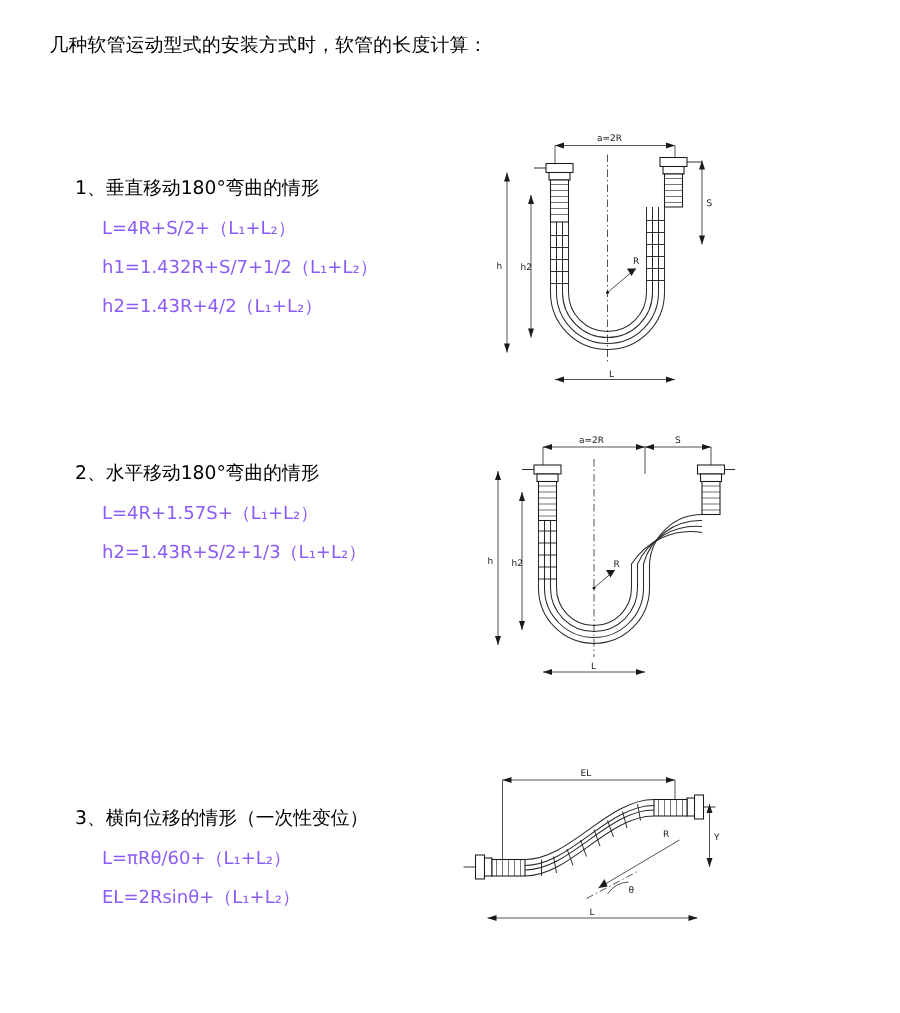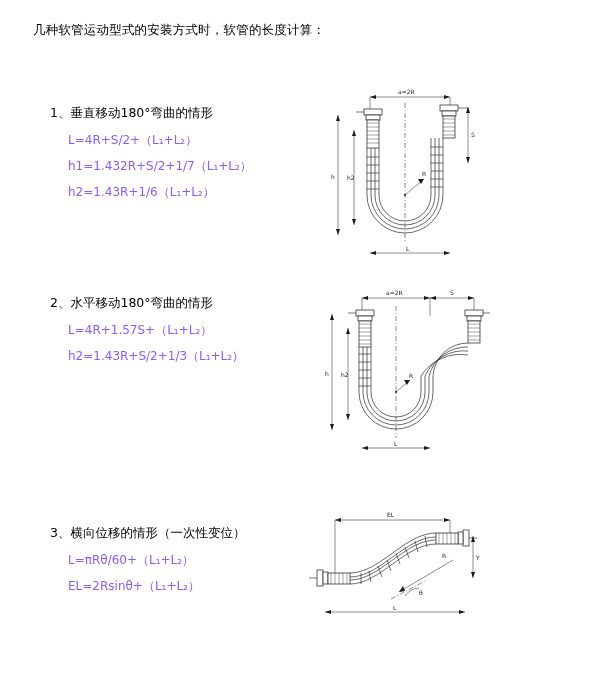--- a/index.html
+++ b/index.html
@@ -33,21 +33,21 @@
     position: absolute;
     width: 600px;
   }
   .sec1 { top: 105px; }
   .sec2 { top: 295px; }
   .sec3 { top: 525px; }
 
   .txtblock {
     position: absolute;
     left: 50px;
-    top: 0;
+    top: 12px;
     width: 260px;
   }
   .sec-title {
     font-size: 12.5px;
     color: #000;
     margin: 0 0 10px 0;
     white-space: nowrap;
   }
   .formula {
     font-size: 12px;
@@ -77,22 +77,22 @@
 <body>
 
 <div class="page">
 
   <div class="heading">几种软管运动型式的安装方式时，软管的长度计算：</div>
 
   <div class="section sec1">
     <div class="txtblock">
       <p class="sec-title">1、垂直移动180°弯曲的情形</p>
       <p class="formula">L=4R+S/2+（L₁+L₂）</p>
-      <p class="formula">h1=1.432R+S/2+1/7（L₁+L₂）</p>
-      <p class="formula">h2=1.43R+1/6（L₁+L₂）</p>
+      <p class="formula">h1=1.432R+S/7+1/2（L₁+L₂）</p>
+      <p class="formula">h2=1.43R+4/2（L₁+L₂）</p>
     </div>
 
     <div class="dwg dwg1">
       <svg width="190" height="200" viewBox="0 0 190 200">
 
         <line class="dim" x1="60" y1="22" x2="140" y2="22"></line>
         <path class="fl" d="M60 22 l6 -2 v4 z"></path>
         <path class="fl" d="M140 22 l-6 -2 v4 z"></path>
         <text class="lbl6" x="88" y="19">a=2R</text>
         <line class="dim" x1="60" y1="22" x2="60" y2="45"></line>

